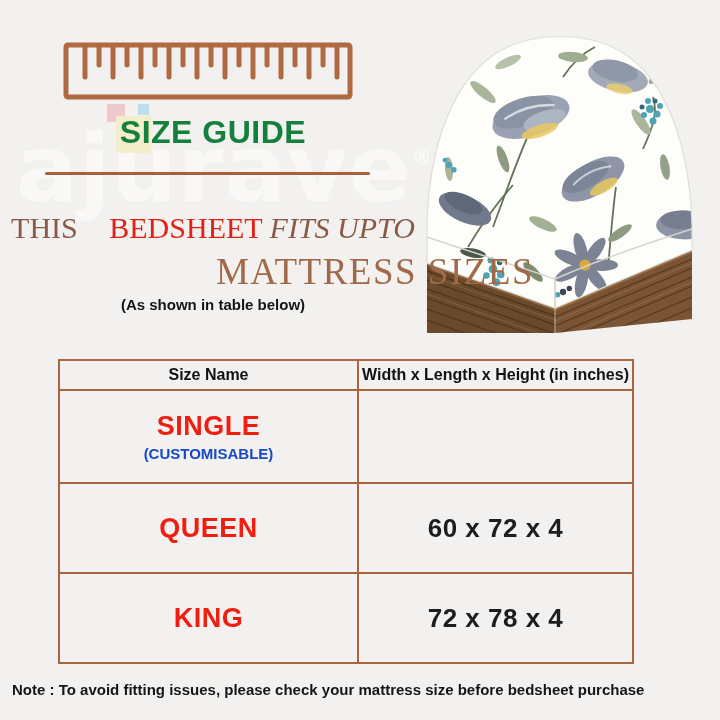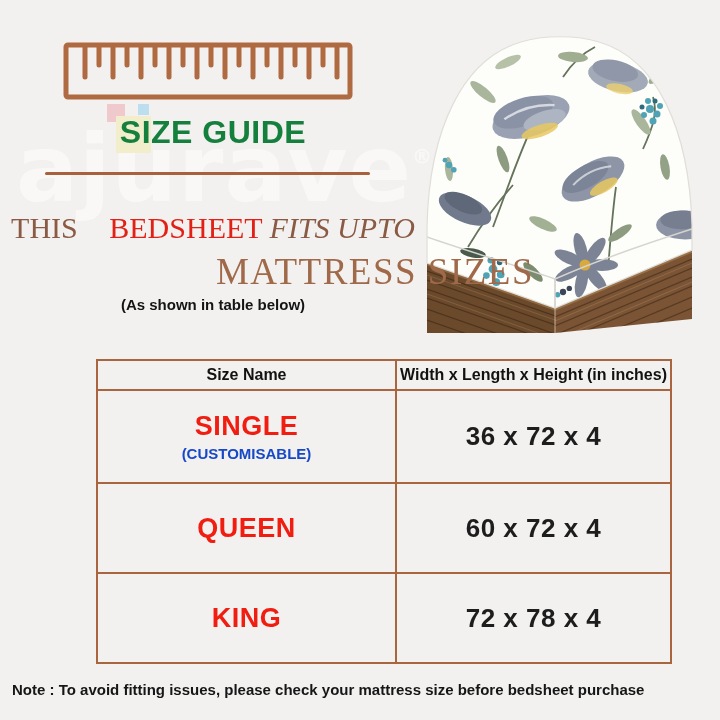--- a/index.html
+++ b/index.html
@@ -43,21 +43,21 @@
     position:absolute;left:0;top:296px;width:426px;text-align:center;
     font-size:15px;font-weight:600;color:#141414;z-index:3;
   }
 
   
   .product{position:absolute;left:413px;top:17px;z-index:2;}
 
   
   .size-table{
     position:absolute;left:58px;top:359px;width:576px;
-    border:2px solid #a9663e;box-sizing:border-box;z-index:3;background:transparent;margin-left:38px;
+    border:2px solid #a9663e;box-sizing:border-box;z-index:3;background:transparent;
   }
   .trow{display:flex;}
   .trow + .trow{border-top:2px solid #a9663e;}
   .cell1{width:299px;border-right:2px solid #a9663e;box-sizing:border-box;
          display:flex;flex-direction:column;align-items:center;justify-content:center;}
   .cell2{flex:1;display:flex;align-items:center;justify-content:center;}
   .head .cell1,.head .cell2{height:28px;}
   .head{font-size:16px;font-weight:600;color:#121212;}
   .head b{font-weight:bold;margin-left:4px;}
   .r1 .cell1,.r1 .cell2{height:91px;}
@@ -294,23 +294,20 @@
         <span>Width x Length x Height</span>
         <b>(in inches)</b>
       </div>
     </div>
 
     <div class="trow r1">
       <div class="cell1">
         <div class="size-name">SINGLE</div>
         <div class="size-sub">(CUSTOMISABLE)</div>
       </div>
-      <div class="cell2">
-        <span class="dims">36 x 72 x 4</span>
-      </div>
     </div>
 
     <div class="trow r2">
       <div class="cell1">
         <div class="size-name">QUEEN</div>
       </div>
       <div class="cell2">
         <span class="dims">60 x 72 x 4</span>
       </div>
     </div>

